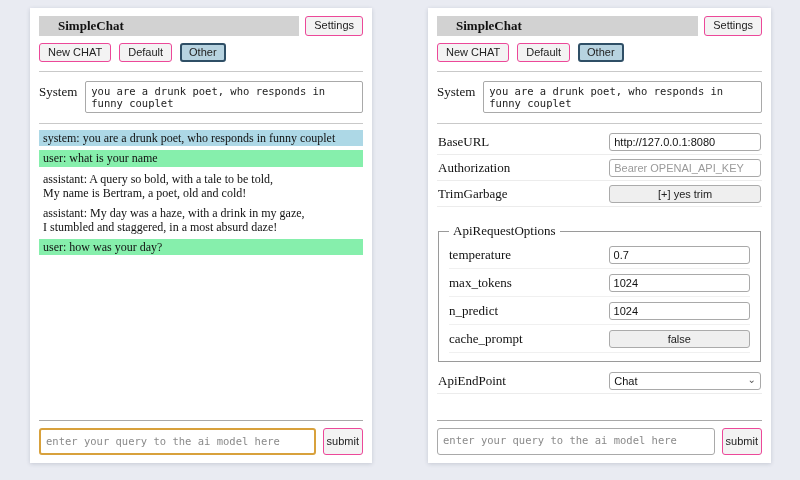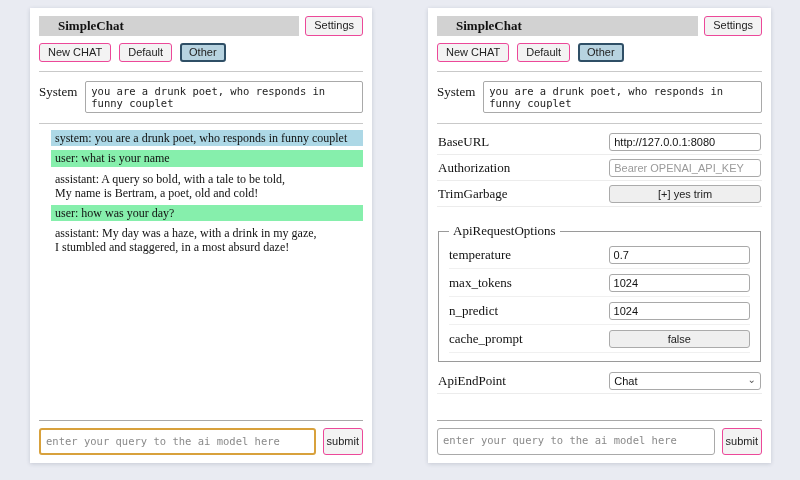--- a/index.html
+++ b/index.html
@@ -70,21 +70,20 @@
   }
 
   
   .content { flex: 1; overflow: hidden; margin-top: 3px; }
   .msg {
     font-size: 12px;
     line-height: 1.18;
     padding: 1px 4px;
     margin-bottom: 4px;
     color: #111;
-    margin-left: 12px;
   }
   .msg.role-system { background: #add8e6; }
   .msg.role-user { background: #86efac; }
   .msg.role-assistant { background: #ffffff; }
 
   
   .settings-list { margin-top: 2px; }
   .set-row {
     display: flex; align-items: center; justify-content: space-between;
     padding: 3px 1px;
@@ -186,26 +185,26 @@
         <div class="msg role-system">
           <div>system: you are a drunk poet, who responds in funny couplet</div>
         </div>
         <div class="msg role-user">
           <div>user: what is your name</div>
         </div>
         <div class="msg role-assistant">
           <div>assistant: A query so bold, with a tale to be told,</div>
           <div>My name is Bertram, a poet, old and cold!</div>
         </div>
-        <div class="msg role-user">
-          <div>user: how was your day?</div>
-        </div>
         <div class="msg role-assistant">
           <div>assistant: My day was a haze, with a drink in my gaze,</div>
           <div>I stumbled and staggered, in a most absurd daze!</div>
+        </div>
+        <div class="msg role-user">
+          <div>user: how was your day?</div>
         </div>
       </div>
     <div class="query-area">
       <hr class="sep">
       <div class="query-row">
         <textarea class="focused" spellcheck="false" placeholder="enter your query to the ai model here" style=""></textarea>
         <button class="btn submit">submit</button>
       </div>
     </div>
   </section>

